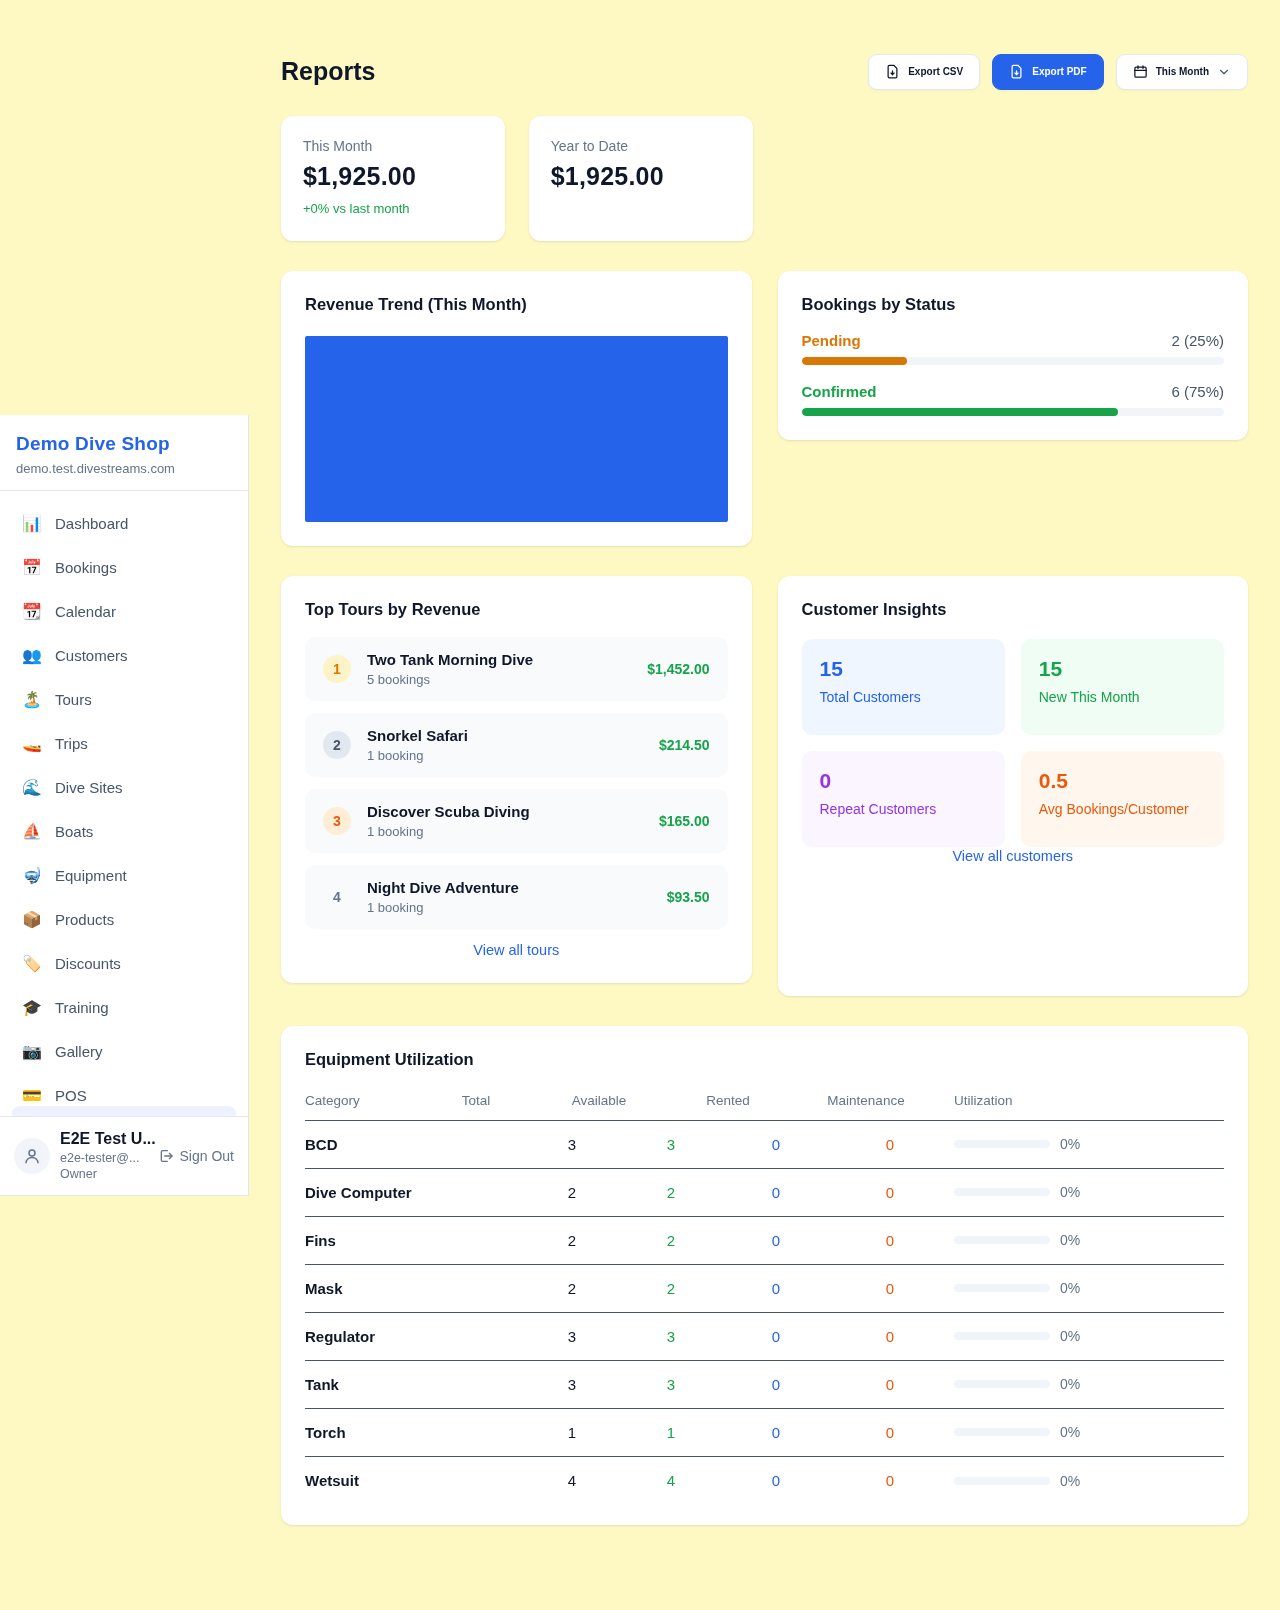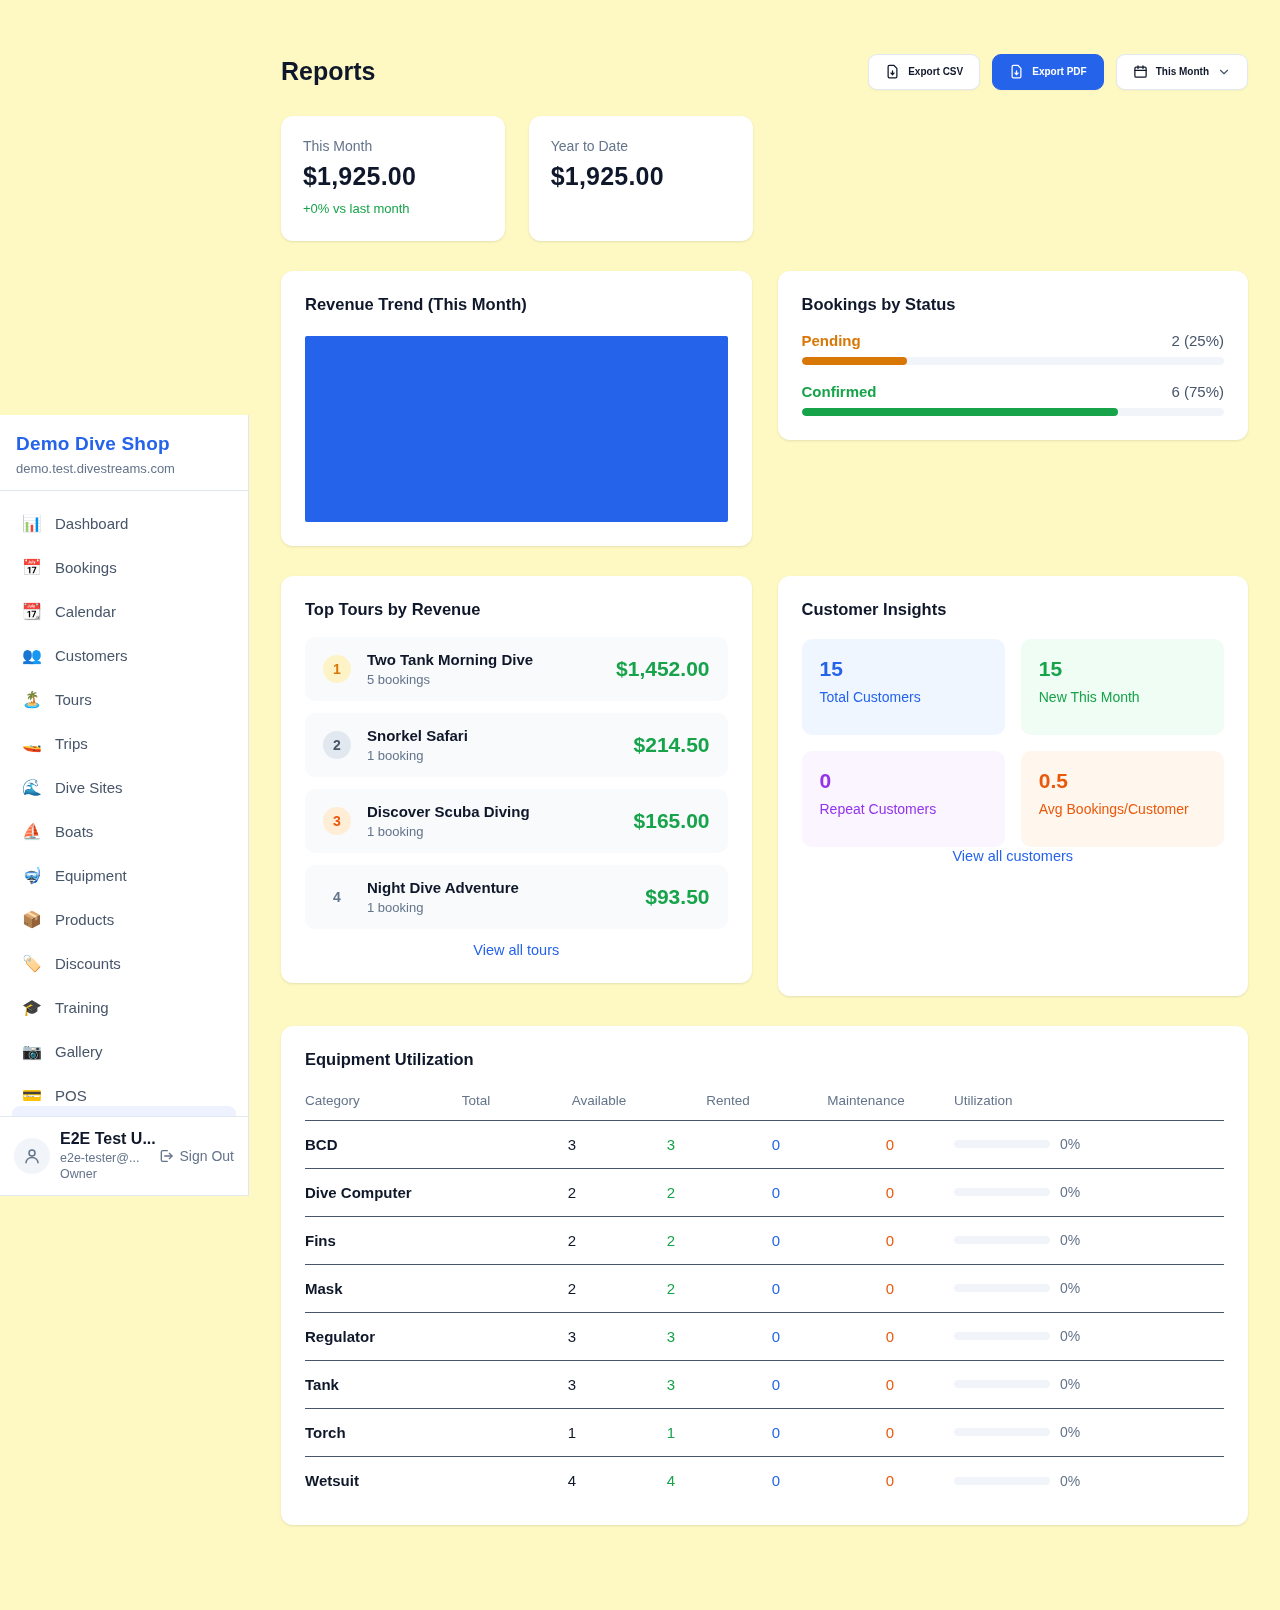--- a/index.html
+++ b/index.html
@@ -91,21 +91,21 @@
     display: flex; align-items: center; gap: 16px; background: #f8fafc;
     border-radius: 10px; padding: 14px 18px; margin-bottom: 12px; min-height: 64px;
   }
   .rank {
     width: 28px; height: 28px; border-radius: 50%; flex: none;
     display: flex; align-items: center; justify-content: center;
     font-size: 14px; font-weight: 700;
   }
   .tour-name { font-size: 15px; font-weight: 700; }
   .tour-sub { font-size: 13px; color: #64748b; margin-top: 4px; }
-  .tour-amount { margin-left: auto; color: #16a34a; font-size: 21px; font-weight: 800; }
+  .tour-amount { margin-left: auto; color: #16a34a; font-size: 14px; font-weight: 800; }
   .view-all { text-align: center; margin-top: 0; }
   .view-all span { color: #2563eb; font-size: 14.5px; cursor: pointer; }
 
   .insights-panel { min-height: 420px; }
   .tiles { display: grid; grid-template-columns: 1fr 1fr; gap: 16px; margin-top: 20px; }
   .tile { border-radius: 10px; padding: 18px 18px; min-height: 96px; }
   .tile-value { font-size: 21px; font-weight: 800; }
   .tile-label { font-size: 14px; margin-top: 8px; }
 
   .equip-card { margin-top: 30px; padding: 24px 24px 20px 24px; }

